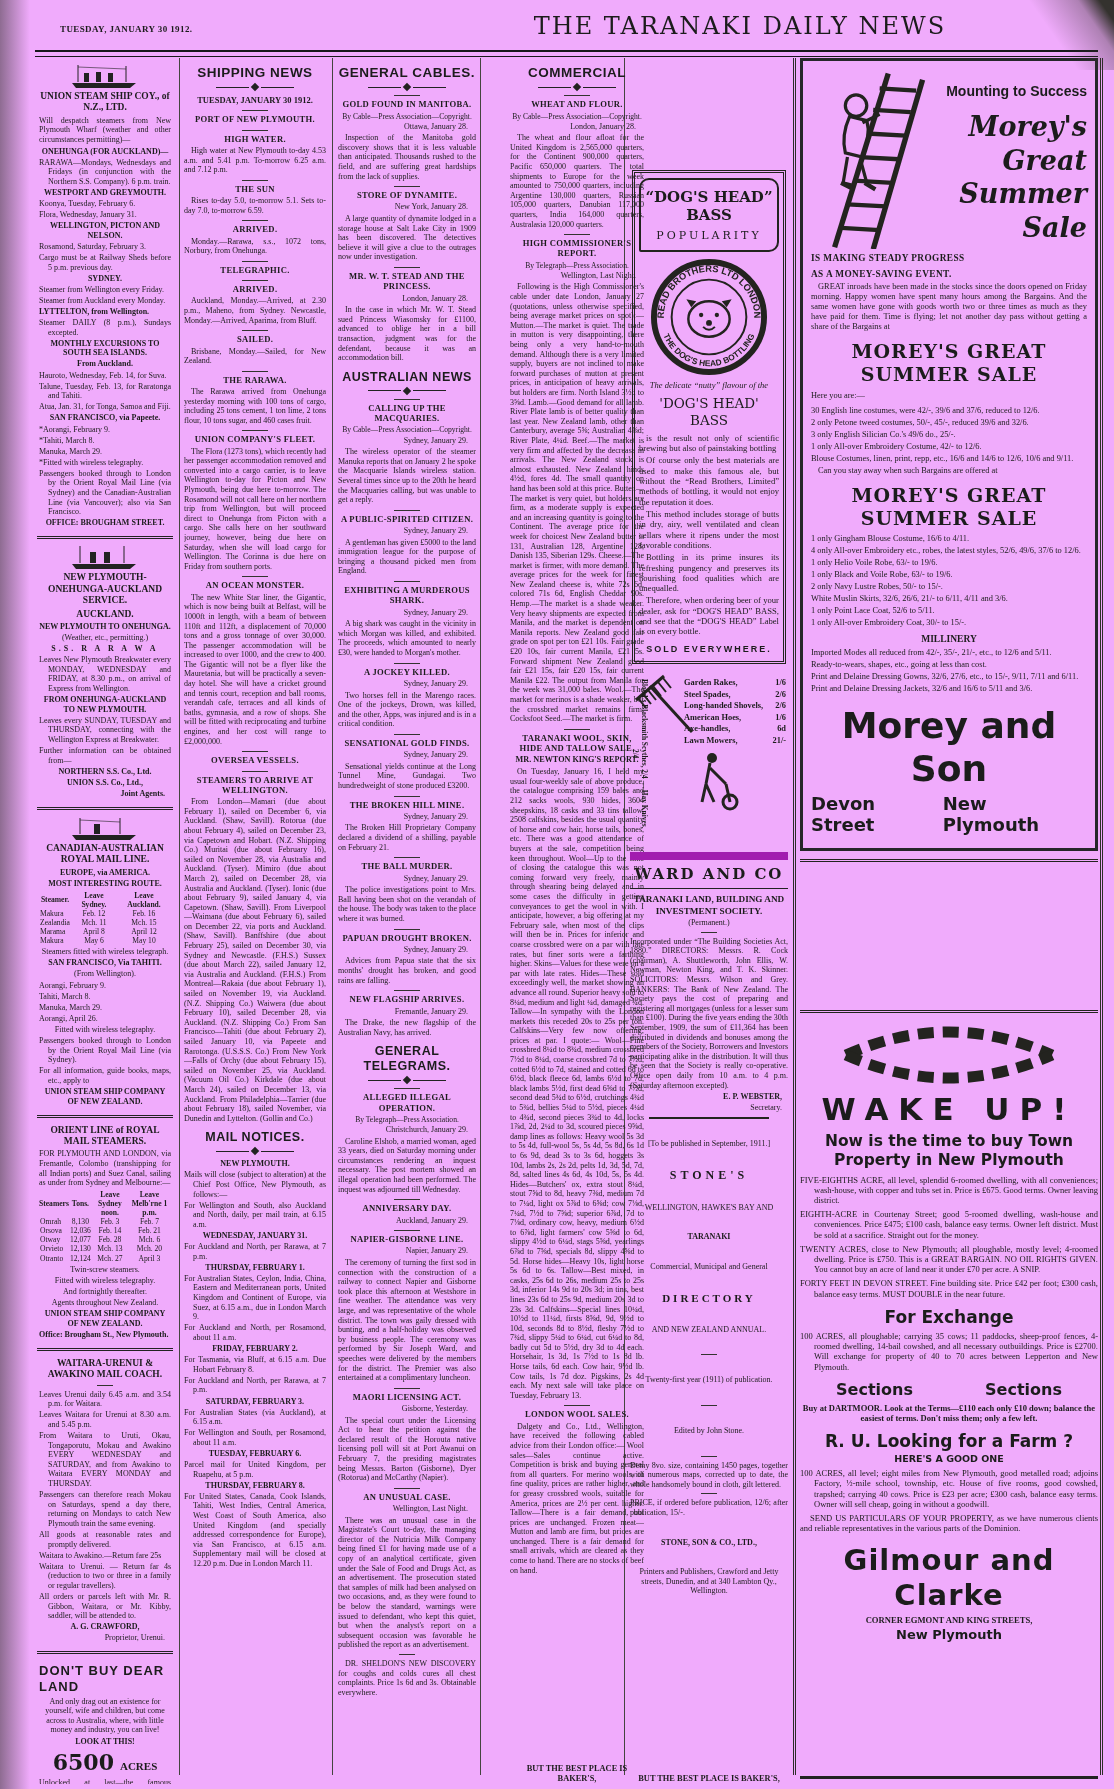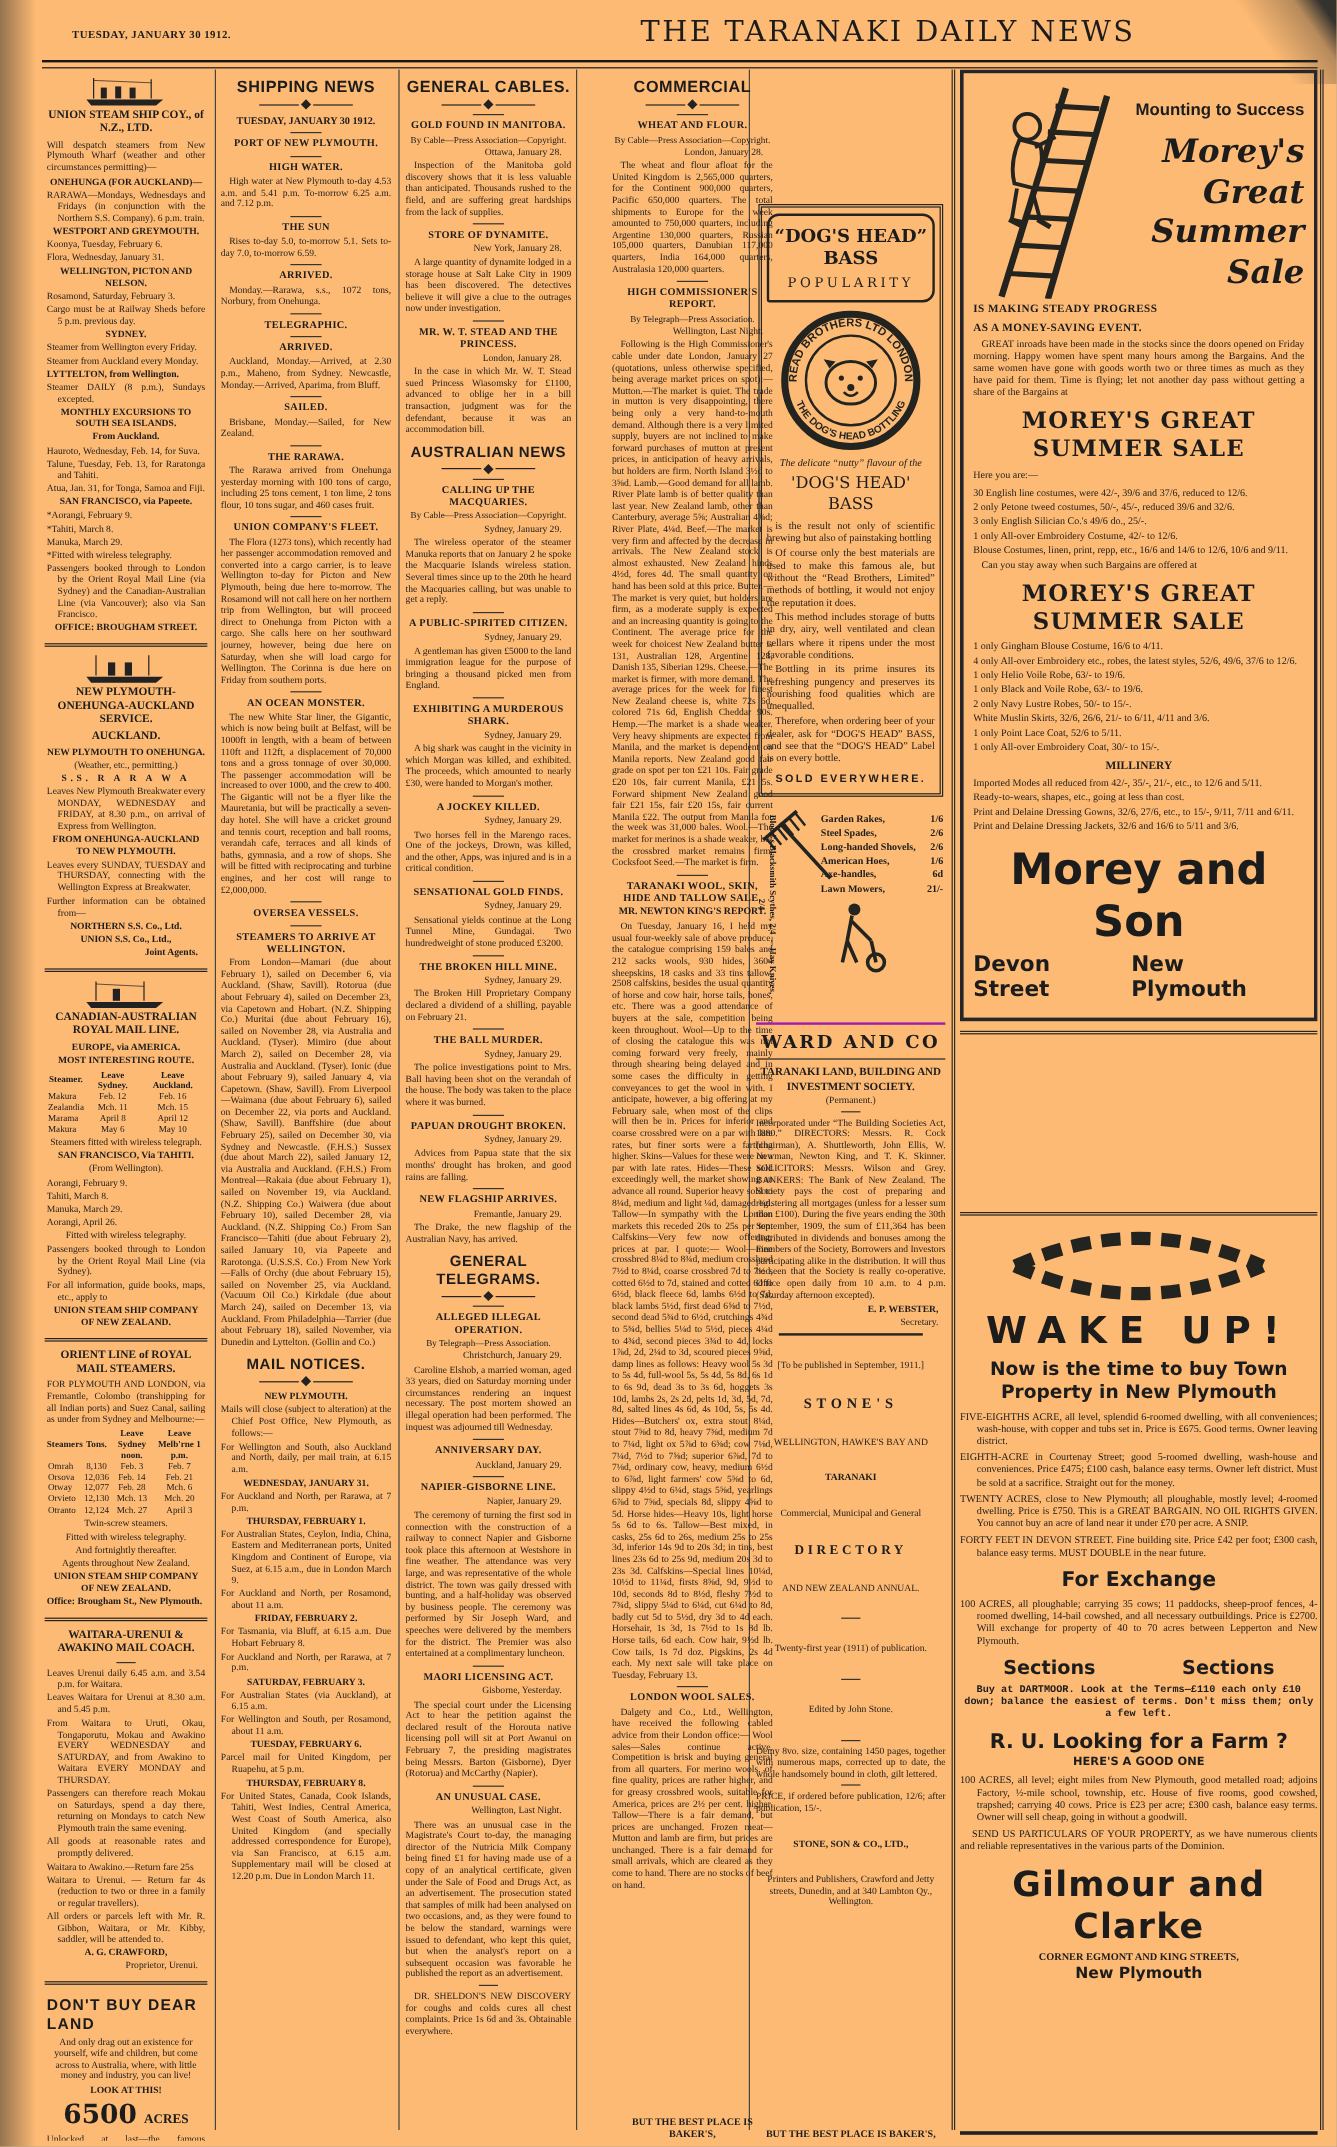--- a/index.html
+++ b/index.html
@@ -1,16 +1,16 @@
 <!DOCTYPE html>
 <html><head>
 <meta charset="utf-8">
 <style>
   html,body{margin:0;padding:0;background:#a8a49a;}
-  .page{position:relative;width:1114px;height:1789px;background:#fdba74;color:#1c1c1c;
+  .page{position:relative;width:1114px;height:1789px;background:#f0abfc;color:#1c1c1c;
     font-family:"Liberation Serif",serif;overflow:hidden;}
   .page::before{content:"";position:absolute;left:0;top:0;bottom:0;width:30px;
     background:linear-gradient(90deg,rgba(45,45,40,.5),rgba(45,45,40,0));z-index:5;pointer-events:none;}
   .corner-tr{position:absolute;right:0;top:0;width:120px;height:70px;
     background:linear-gradient(235deg,#34322e 12px,rgba(52,50,46,.35) 30px,transparent 70px);z-index:5;}
   .dateline{position:absolute;left:60px;top:24px;font-size:9px;font-weight:bold;letter-spacing:.4px;}
   .masthead{position:absolute;left:380px;top:12px;width:720px;text-align:center;
     font-family:"DejaVu Serif",serif;font-size:24px;letter-spacing:2px;}
   .hrule{position:absolute;left:35px;right:16px;top:50px;height:4px;
     border-top:2px solid #17171b;border-bottom:1px solid #17171b;}
@@ -49,21 +49,21 @@
   .acres .w{font-size:11px;font-weight:bold;}
   
   .dhbox{margin:112px 2px 8px;border:3px double #23231f;padding:5px 4px;}
   .dhtop{border:2px solid #23231f;border-radius:10px 10px 10px 2px;padding:8px 2px;text-align:center;margin-bottom:6px;}
   .dht1{font-family:"DejaVu Serif",serif;font-weight:bold;font-size:15px;}
   .dht2{font-size:11px;letter-spacing:3px;margin-top:5px;font-family:"DejaVu Serif",serif;}
   .dhname{font-family:"DejaVu Serif",serif;font-weight:normal;font-size:13.5px;text-align:center;margin:5px 0;}
   .dhtag{text-align:center;font-size:8.5px;font-style:italic;margin:4px 0;}
   .dhp{font-size:8.6px;margin:5px 2px;text-align:justify;text-indent:0;}
   .dhsold{font-family:"Liberation Sans",sans-serif;font-weight:bold;font-size:9px;letter-spacing:2px;text-align:center;margin:7px 0 2px;}
-  .gardenad{position:relative;border-bottom:2px solid #a21caf;padding:4px 2px 6px;min-height:170px;}
+  .gardenad{position:relative;border-bottom:8px solid #a21caf;padding:4px 2px 6px;min-height:170px;}
   .gside{position:absolute;left:0;top:6px;writing-mode:vertical-rl;font-size:7.4px;font-weight:bold;height:150px;text-align:center;}
   .gitems{margin-left:52px;font-size:8.4px;font-weight:bold;}
   .gitems div{display:flex;justify-content:space-between;margin:1.5px 0;}
   .wardname{font-family:"DejaVu Serif",serif;font-weight:bold;font-size:15px;letter-spacing:2px;text-align:center;margin:5px 0;border-bottom:1px solid #222;padding-bottom:5px;}
   .societyhead{font-size:9.2px;font-weight:bold;text-align:center;margin:4px 0 1px;}
   .stn{text-align:center;margin:20px 0;}
   .colfoot{position:absolute;bottom:0;left:0;right:0;text-align:center;font-weight:bold;font-size:8.4px;}
   
   .moreybox{border:3px solid #26262a;padding:6px 8px 8px;margin-bottom:8px;}
   .moreytop{display:flex;}
@@ -795,21 +795,21 @@
     <div>
       <div class="adh2">For Exchange</div>
       <div class="prop">100 ACRES, all ploughable; carrying 35 cows; 11 paddocks, sheep-proof fences, 4-roomed dwelling, 14-bail cowshed, and all necessary outbuildings. Price is £2700. Will exchange for property of 40 to 70 acres between Lepperton and New Plymouth.</div>
     </div>
 
     <div>
       <div class="sectionsrow">
         <span>Sections</span>
         <span>Sections</span>
       </div>
-      <div class="prop" style="font-family:Liberation Mono, monospace;font-weight:bold;text-align:center;padding-left:0;text-indent:0;">Buy at DARTMOOR.  Look at the Terms—£110 each only £10 down; balance the easiest of terms.  Don't miss them; only a few left.</div>
+      <div class="prop" style="font-family:Liberation Serif, serif;font-weight:bold;text-align:center;padding-left:0;text-indent:0;">Buy at DARTMOOR.  Look at the Terms—£110 each only £10 down; balance the easiest of terms.  Don't miss them; only a few left.</div>
     </div>
 
     <div>
       <div class="adh2" style="margin-bottom:0;">R. U. Looking for a Farm ?</div>
       <div class="goodone">HERE'S A GOOD ONE</div>
       <div class="prop">100 ACRES, all level; eight miles from New Plymouth, good metalled road; adjoins Factory, ½-mile school, township, etc. House of five rooms, good cowshed, trapshed; carrying 40 cows. Price is £23 per acre; £300 cash, balance easy terms. Owner will sell cheap, going in without a goodwill.</div>
       <div class="prop" style="padding-left:0;text-indent:10px;">SEND US PARTICULARS OF YOUR PROPERTY, as we have numerous clients and reliable representatives in the various parts of the Dominion.</div>
     </div>
 
     <div>

